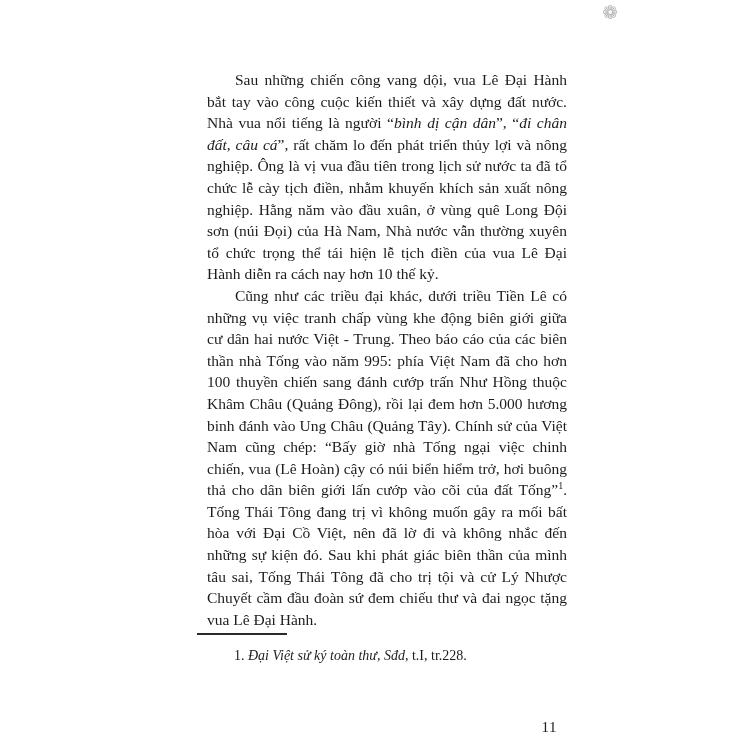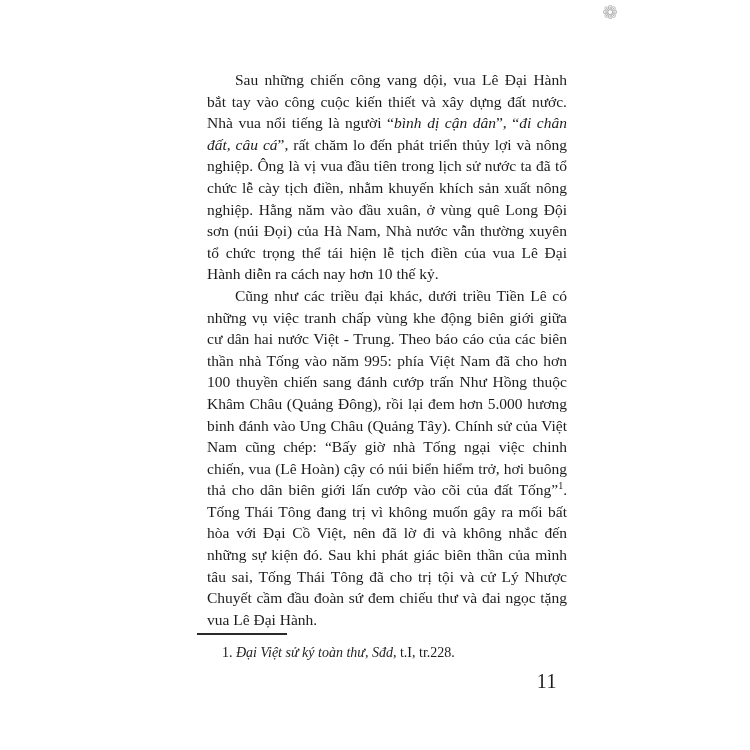--- a/index.html
+++ b/index.html
@@ -54,36 +54,36 @@
     top: 633px;
     width: 360px;
   }
   .footnote-rule {
     width: 90px;
     height: 0;
     border-top: 2px solid #2a2a2a;
     margin-bottom: 9px;
   }
   .footnote-text {
-    margin: 0;
+    margin: 12px;
     padding-left: 25px;
     font-size: 14px;
     line-height: 18px;
     text-align: left;
   }
   .footnote-text i {
     font-style: italic;
   }
   .page-number {
     position: absolute;
     left: 197px;
-    top: 670px;
+    top: 719px;
     width: 360px;
     text-align: right;
-    font-size: 20px;
+    font-size: 15px;
     letter-spacing: 0.5px;
   }
 </style>
 </head>
 <body>
 
 <div class="page">
 
   <span class="ornament">❁</span>
 

